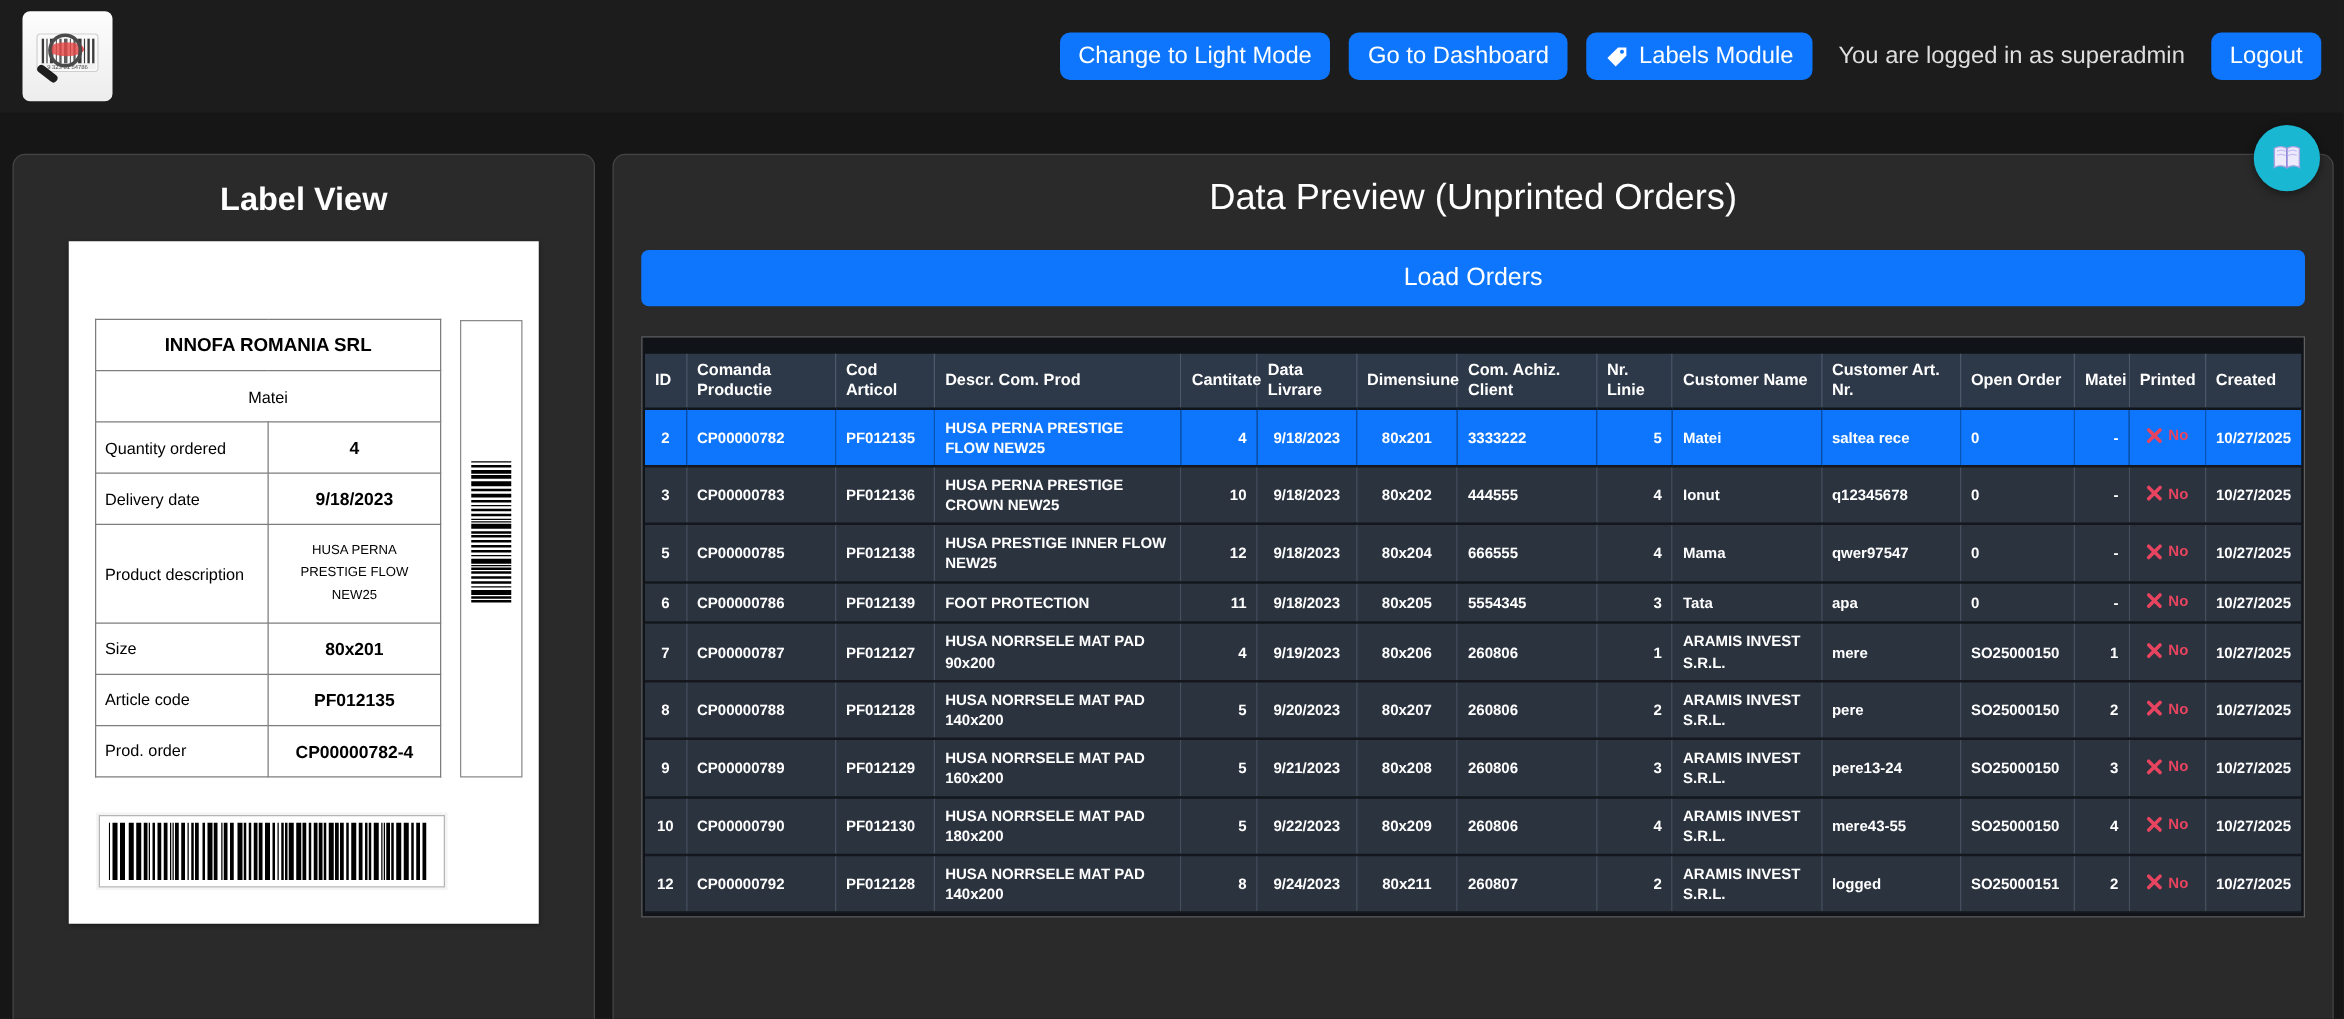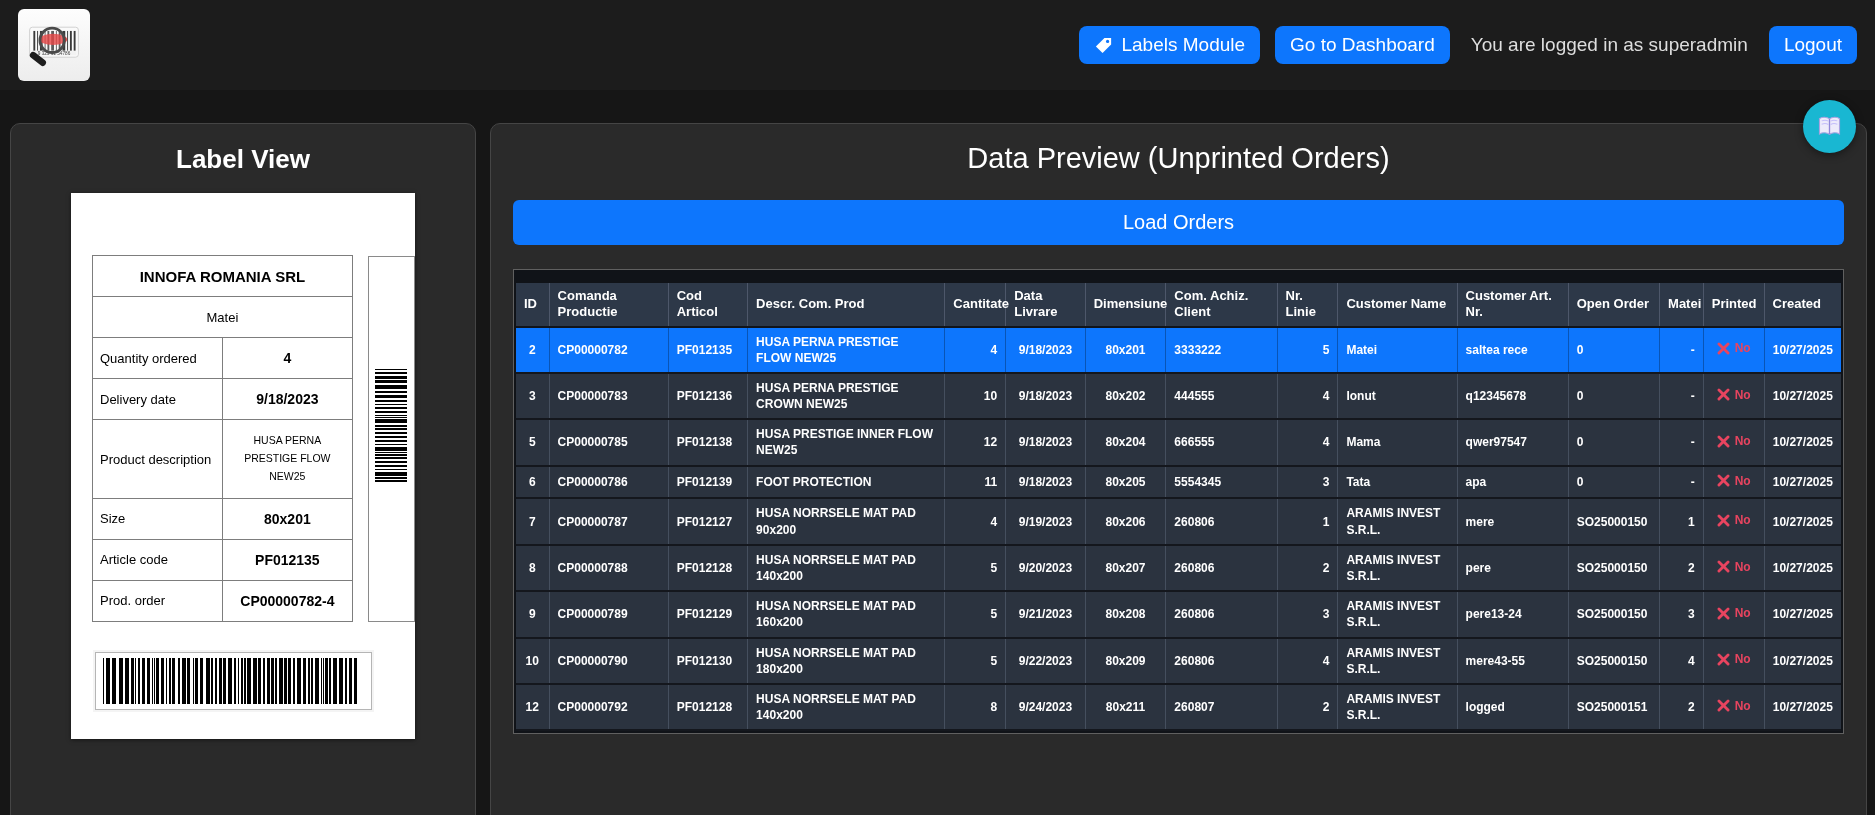--- a/index.html
+++ b/index.html
@@ -22,21 +22,21 @@
   
   .main{display:flex;gap:14px;padding:33px 8px 0 10px;align-items:flex-start;}
   .panel{background:var(--panel-bg);border:1px solid #454545;border-radius:10px;height:768px;overflow:hidden;}
   .left-panel{width:466px;flex:none;}
   .right-panel{flex:1;}
 
   
   .left-panel h2{margin:20px 0 0;text-align:center;color:#fff;font-size:26px;font-weight:700;}
   .mk-row{text-align:center;margin-top:15px;}
   .btn-small{font-size:15px;padding:6px 14px;border-radius:6px;}
-  .label-card{width:344px;margin:18px auto 0;background:#fff;height:546px;padding-top:62px;box-shadow:0 1px 4px rgba(0,0,0,.5);}
+  .label-card{width:376px;margin:18px auto 0;background:#fff;height:546px;padding-top:62px;box-shadow:0 1px 4px rgba(0,0,0,.5);}
   .label-inner{display:flex;padding-left:21px;}
   .label-table{border-collapse:collapse;width:277px;table-layout:fixed;}
   .label-table td{border:1px solid #7d7d7d;color:#000;vertical-align:middle;}
   .lt-head{font-weight:700;font-size:15px;text-align:center;height:40px;}
   .lt-sub{font-size:13px;text-align:center;height:40px;}
   .lt-name{font-size:13px;padding-left:7px;width:118px;height:40px;}
   .lt-val{font-weight:700;font-size:14px;text-align:center;}
   .lt-val.small-val{font-weight:400;font-size:10.5px;line-height:1.7;padding:4px 10px;}
   .lt-desc-row{height:76px;}
   .vstrip{width:50px;height:366px;border:1px solid #8a8a8a;margin-left:15px;margin-top:1px;
@@ -91,30 +91,33 @@
       </g>
       <rect x="9" y="38" width="47" height="5" fill="#f2f2f2"></rect>
       <text x="32" y="42.5" font-size="5" fill="#444" text-anchor="middle">9 323 61 54786</text>
       <ellipse cx="31" cy="26" rx="15" ry="6" fill="rgba(225,30,30,.8)"></ellipse>
       <circle cx="30" cy="27" r="13" fill="rgba(255,255,255,.18)" stroke="#4a4a4a" stroke-width="3"></circle>
       <rect x="6" y="41" width="20" height="7" rx="3.5" fill="#1e1e1e" transform="rotate(38 12 44)"></rect>
     </svg>
   </div>
   <div class="nav-right">
     <button class="btn">
+      <span>Change to Light Mode</span>
+    </button>
+    <button class="btn">
+      <span>Go to Dashboard</span>
+    </button>
+    <button class="btn">
       <span style="display:inline-flex;">
         <svg width="19" height="19" viewBox="0 0 20 20">
             <path d="M2 11 L11 2 H18 V9 L9 18 Z" fill="#fff"></path>
             <circle cx="14.3" cy="5.7" r="1.7" fill="#0d76fd"></circle>
           </svg>
       </span>
       <span>Labels Module</span>
-    </button>
-    <button class="btn">
-      <span>Go to Dashboard</span>
     </button>
     <span class="user-status">You are logged in as superadmin</span>
     <button class="btn">
       <span>Logout</span>
     </button>
   </div>
 </header>
 
 <div class="main">
 

